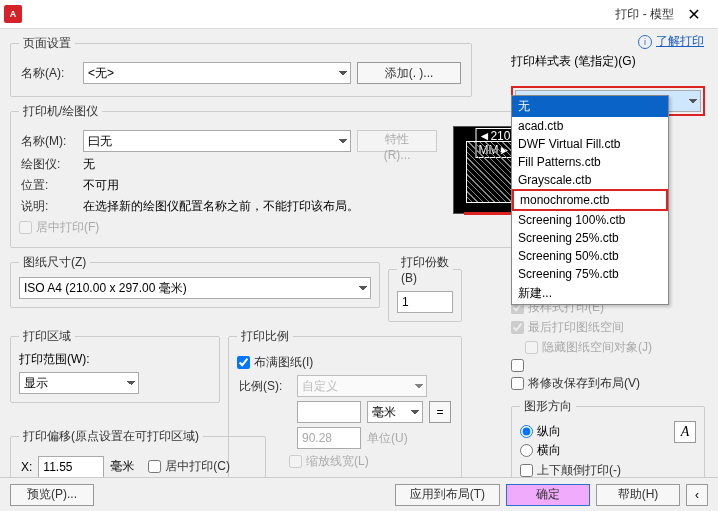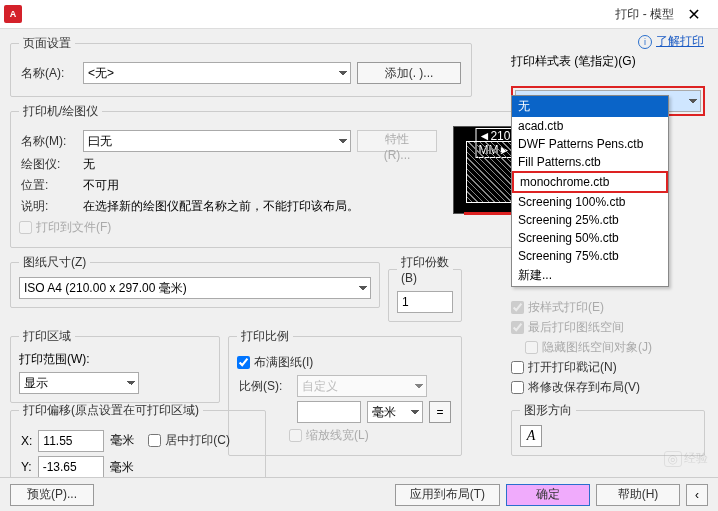--- a/index.html
+++ b/index.html
@@ -95,21 +95,21 @@
           <div class="row">
             <span class="lbl">位置:</span>
             <span>不可用</span>
           </div>
           <div class="row">
             <span class="lbl">说明:</span>
             <span style="flex:1">在选择新的绘图仪配置名称之前，不能打印该布局。</span>
           </div>
           <label class="chk disabled">
             <input type="checkbox" disabled="" style="">
-            <span>打印到文件(F)</span>
+            <span>居中打印(F)</span>
           </label>
         </div>
         <div class="preview">
           <div class="w-label"><span>◄</span><span>210 MM</span><span>►</span></div>
           <div class="h-label">297 MM</div>
           <div class="paper">
               <div class="hatch"></div>
             </div>
           <div class="edge-r"></div>
             <div class="edge-b"></div>
@@ -152,20 +152,25 @@
           </select>
         </div>
         <div class="row">
           <span style="min-width:52px"></span>
           <input class="inp disabled-text" style="width: 64px;" disabled="" value="">
           <select class="sel" style="width:56px">
             <option>毫米</option>
           </select>
           <button class="small-btn">=</button>
         </div>
+        <div class="row">
+          <span style="min-width:52px"></span>
+          <input class="inp disabled-text" style="width: 64px;" disabled="" value="90.28">
+          <span class="disabled-text">单位(U)</span>
+        </div>
         <label class="chk disabled" style="margin-left:52px">
           <input type="checkbox" disabled="" style="">
           <span>缩放线宽(L)</span>
         </label>
       </fieldset>
     </div>
 
     <fieldset style="width:256px;margin-top:-60px">
       <legend>打印偏移(原点设置在可打印区域)</legend>
       <div class="row">
@@ -190,22 +195,23 @@
     <div style="position:relative;margin-bottom:6px">
       <div style="margin-bottom:16px">打印样式表 (笔指定)(G)</div>
       <div class="red-box" style="display:flex;gap:4px;padding:2px">
         <select class="sel" style="flex:1;background-color:#cfe6ff">
           <option>无</option>
         </select>
       </div>
       <div class="dropdown red-box">
         <div class="opt sel-h">无</div>
         <div class="opt">acad.ctb</div>
-        <div class="opt">DWF Patterns Pens.ctb</div>
+        <div class="opt">DWF Virtual Fill.ctb</div>
         <div class="opt">Fill Patterns.ctb</div>
+        <div class="opt">Grayscale.ctb</div>
         <div class="opt red">monochrome.ctb</div>
         <div class="opt">Screening 100%.ctb</div>
         <div class="opt">Screening 25%.ctb</div>
         <div class="opt">Screening 50%.ctb</div>
         <div class="opt">Screening 75%.ctb</div>
         <div class="opt">新建...</div>
       </div>
     </div>
 
     <div style="height:56px"></div>
@@ -222,30 +228,43 @@
     <label class="chk disabled">
         <input type="checkbox" checked="" disabled="" style="">
         <span>最后打印图纸空间</span>
       </label>
     <label class="chk disabled" style="margin-left:14px">
         <input type="checkbox" disabled="" style="">
         <span>隐藏图纸空间对象(J)</span>
       </label>
     <label class="chk">
         <input type="checkbox" style="">
-        <span>打开打印戳记(N)</span>
       </label>
     <label class="chk">
         <input type="checkbox" style="">
         <span>将修改保存到布局(V)</span>
       </label>
 
     <fieldset style="margin-top:6px">
       <legend>图形方向</legend>
       <div style="display:flex;gap:8px;align-items:flex-start">
+        <div style="flex:1">
+          <label class="radio">
+              <input type="radio" name="ori" checked="" style="">
+              <span>纵向</span>
+            </label>
+          <label class="radio">
+              <input type="radio" name="ori" style="">
+              <span>横向</span>
+            </label>
+          <label class="chk">
+              <input type="checkbox" style="">
+              <span>上下颠倒打印(-)</span>
+            </label>
+        </div>
         <div class="a-icon">A</div>
       </div>
     </fieldset>
   </div>
 
   <div class="watermark">
       <span style="border:1px solid #aaa;border-radius:3px;padding:0 3px">◎</span>
       <span>经验</span>
     </div>
 </div>

